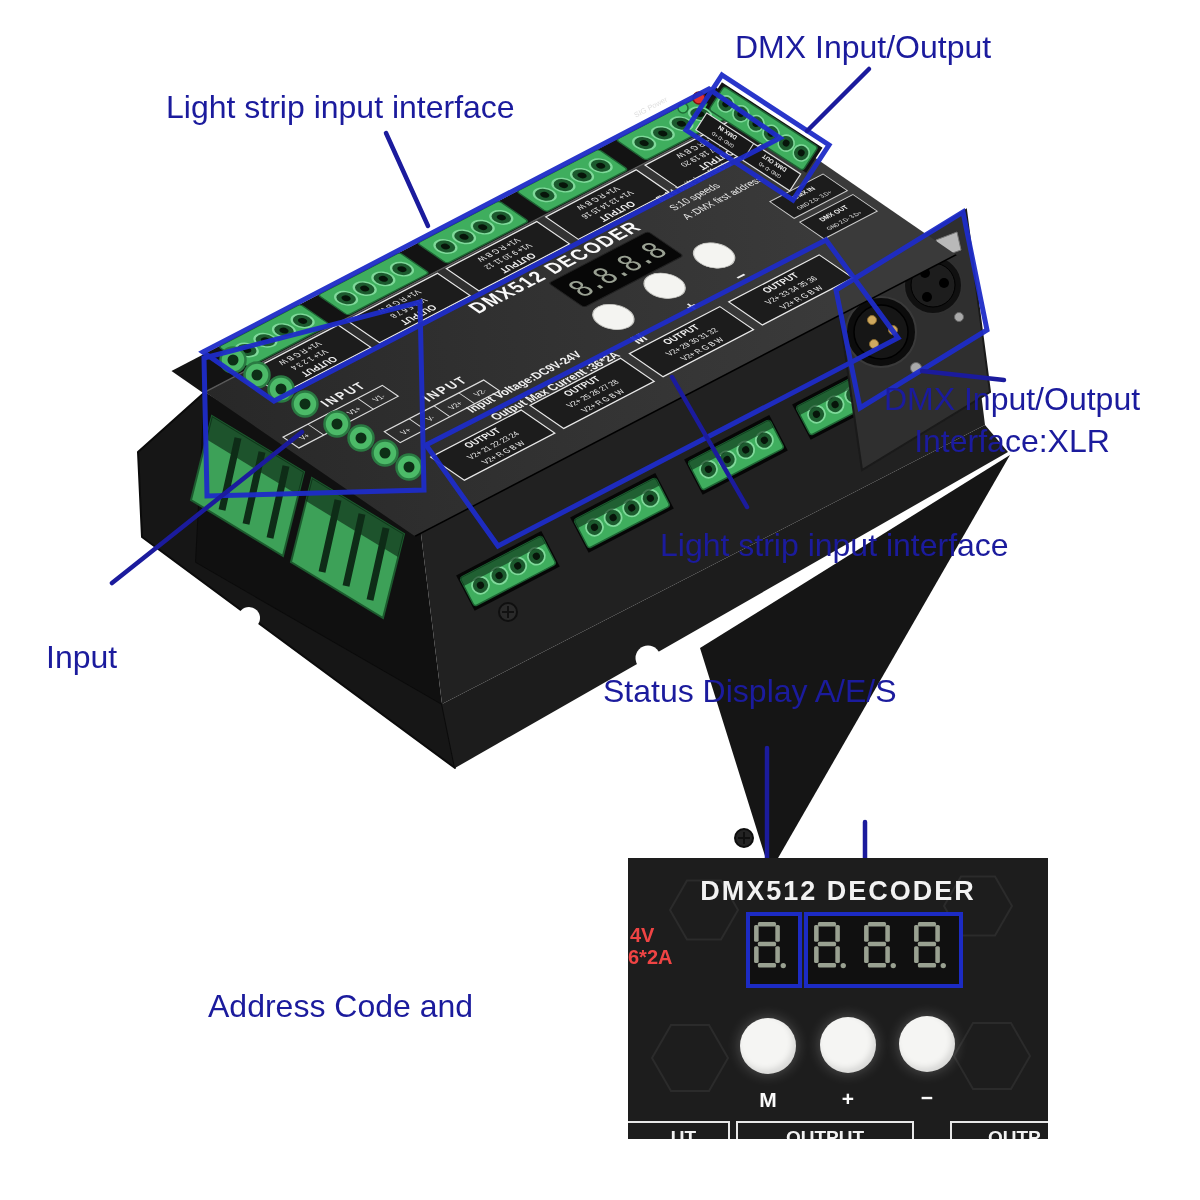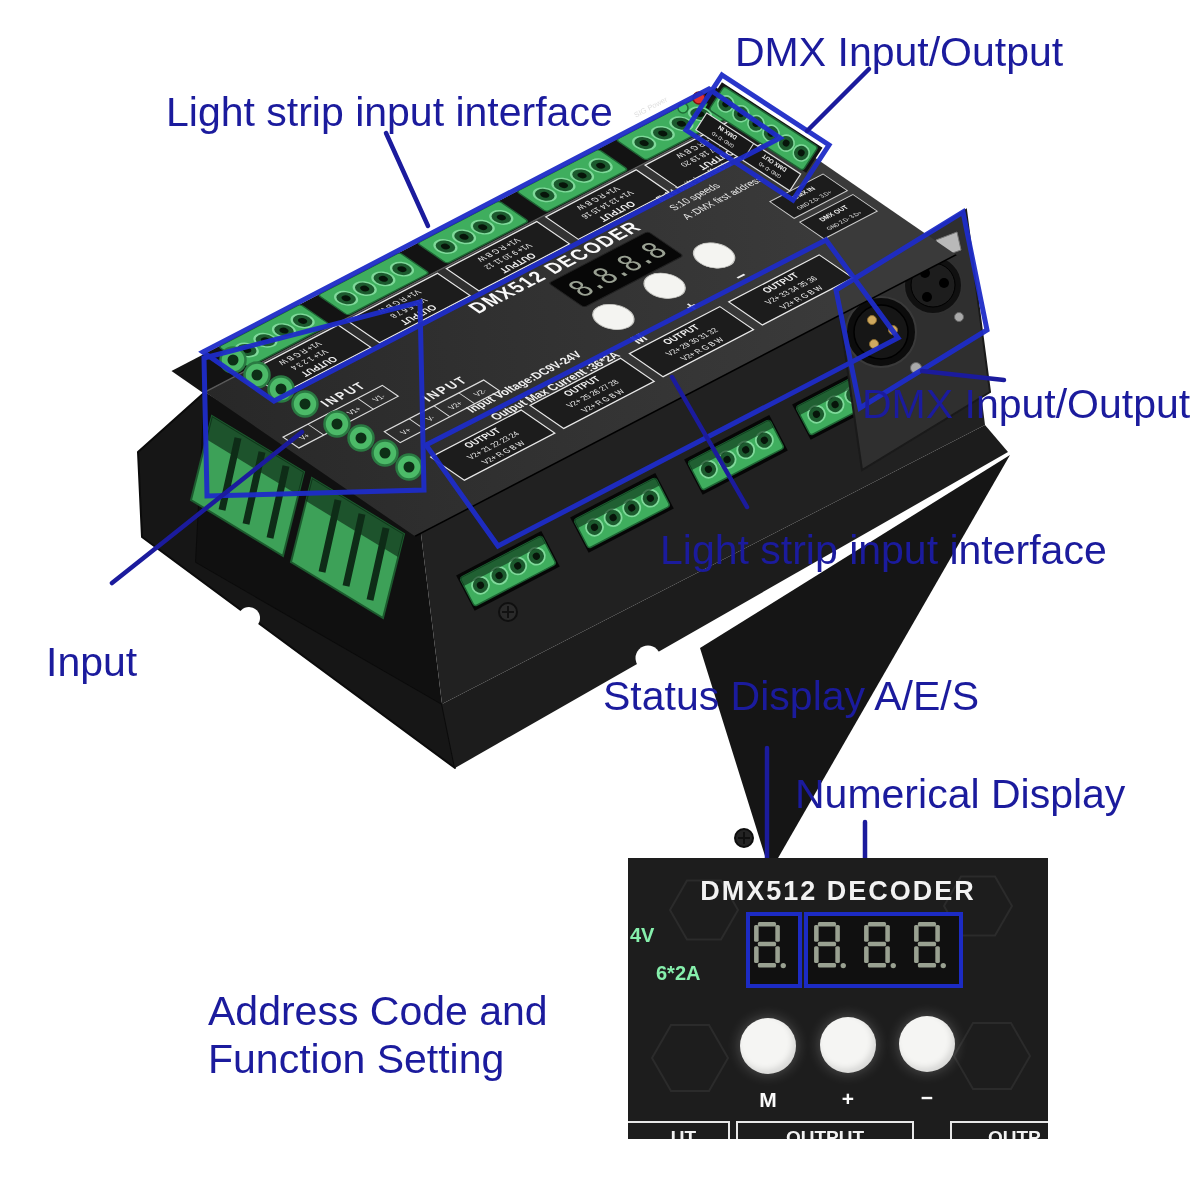--- a/index.html
+++ b/index.html
@@ -1,27 +1,27 @@
 <!DOCTYPE html>
 <html><head>
 <meta charset="utf-8">
 <style>
   html,body{margin:0;padding:0;background:#fff;}
   #scene{position:relative;width:1200px;height:1200px;background:#fff;overflow:hidden;
          font-family:"Liberation Sans",sans-serif;}
   #art{position:absolute;left:0;top:0;}
-  .ann{position:absolute;color:#1b1b9d;font-size:41px;line-height:1.08;white-space:nowrap;}
+  .ann{position:absolute;color:#1b1b9d;font-size:32px;line-height:1.08;white-space:nowrap;}
   .center{text-align:center;}
   
   #inset{position:absolute;left:628px;top:858px;width:420px;height:281px;background:#1d1d1d;overflow:hidden;}
   #inset .title{position:absolute;left:0;top:18px;width:100%;text-align:center;color:#f2f2f2;
                 font-size:27px;font-weight:bold;letter-spacing:2px;}
   .digbox{position:absolute;border:4px solid #1c2bc4;background:#101010;}
   .seg7{position:absolute;}
-  .ptxt{position:absolute;color:#86efac;font-size:20px;font-weight:bold;}
+  .ptxt{position:absolute;color:#ef4444;font-size:20px;font-weight:bold;}
   .pbtn{position:absolute;width:56px;height:56px;border-radius:50%;background:#f5f5f3;
         box-shadow:0 0 14px rgba(255,255,255,.25), inset -3px -4px 6px rgba(0,0,0,.12);}
   .pbl{position:absolute;width:44px;text-align:center;color:#fafafa;font-size:21px;font-weight:bold;}
   .obox{position:absolute;height:34px;border:2px solid #e8e8e8;color:#f2f2f2;font-size:19px;
         font-weight:bold;line-height:30px;}
 </style>
 </head>
 <body>
 
 <div id="scene">
@@ -331,26 +331,25 @@
     <line x1="672" y1="377" x2="747" y2="507"></line>
     <line x1="112" y1="583" x2="302" y2="432"></line>
     <line x1="767" y1="748" x2="767" y2="912"></line>
     <line x1="865" y1="822" x2="865" y2="912"></line>
   </g>
 </svg>
 
 <div class="ann" style="left:735px;top:30px;">DMX Input/Output</div>
 <div class="ann" style="left:166px;top:90px;">Light strip input interface</div>
 <div class="ann center" style="left:862px;top:382px;width:300px;">DMX Input/Output</div>
+<div class="ann center" style="left:862px;top:424px;width:300px;">Interface:XLR</div>
 <div class="ann" style="left:660px;top:528px;">Light strip input interface</div>
 <div class="ann" style="left:46px;top:640px;">Input</div>
 <div class="ann" style="left:603px;top:674px;">Status Display A/E/S</div>
-<div class="ann" style="left:795px;top:772px;">Numerical Display</div>
 <div class="ann" style="left:208px;top:978px;margin-top:11px;">Address Code and</div>
-<div class="ann" style="left:208px;top:1037px;">Function Setting</div>
 
 <div id="inset">
   <svg width="420" height="281" style="position:absolute;left:0;top:0;">
     <g fill="none" stroke="#2b2b2b" stroke-width="2">
       <polygon points="110,52 93,81.4 59,81.4 42,52 59,22.6 93,22.6"></polygon>
       <polygon points="384,48 367,77.4 333,77.4 316,48 333,18.6 367,18.6"></polygon>
       <polygon points="100,200 81,232.9 43,232.9 24,200 43,167.1 81,167.1"></polygon>
       <polygon points="402,198 383,230.9 345,230.9 326,198 345,165.1 383,165.1"></polygon>
     </g>
   </svg>
@@ -367,21 +366,21 @@
         <use href="#seg8"></use>
       </svg>
   <svg class="seg7" style="left:236px;top:64px;" width="32" height="47" viewBox="0 0 42 62">
         <use href="#seg8"></use>
       </svg>
   <svg class="seg7" style="left:286px;top:64px;" width="32" height="47" viewBox="0 0 42 62">
         <use href="#seg8"></use>
       </svg>
 
   <div class="ptxt" style="left:2px;top:66px;">4V</div>
-  <div class="ptxt" style="left:0px;top:104px;padding-left:28px;">6*2A</div>
+  <div class="ptxt" style="left:0px;top:88px;">6*2A</div>
 
   <div class="pbtn" style="left:112px;top:160px;"></div>
   <div class="pbtn" style="left:192px;top:159px;"></div>
   <div class="pbtn" style="left:271px;top:158px;"></div>
   <div class="pbl" style="left:118px;top:230px;">M</div>
   <div class="pbl" style="left:198px;top:229px;">+</div>
   <div class="pbl" style="left:277px;top:228px;">−</div>
 
   <div class="obox" style="left:-42px;top:263px;width:108px;text-align:right;padding-right:32px;">UT</div>
   <div class="obox" style="left:108px;top:263px;width:174px;text-align:center;">OUTPUT</div>

